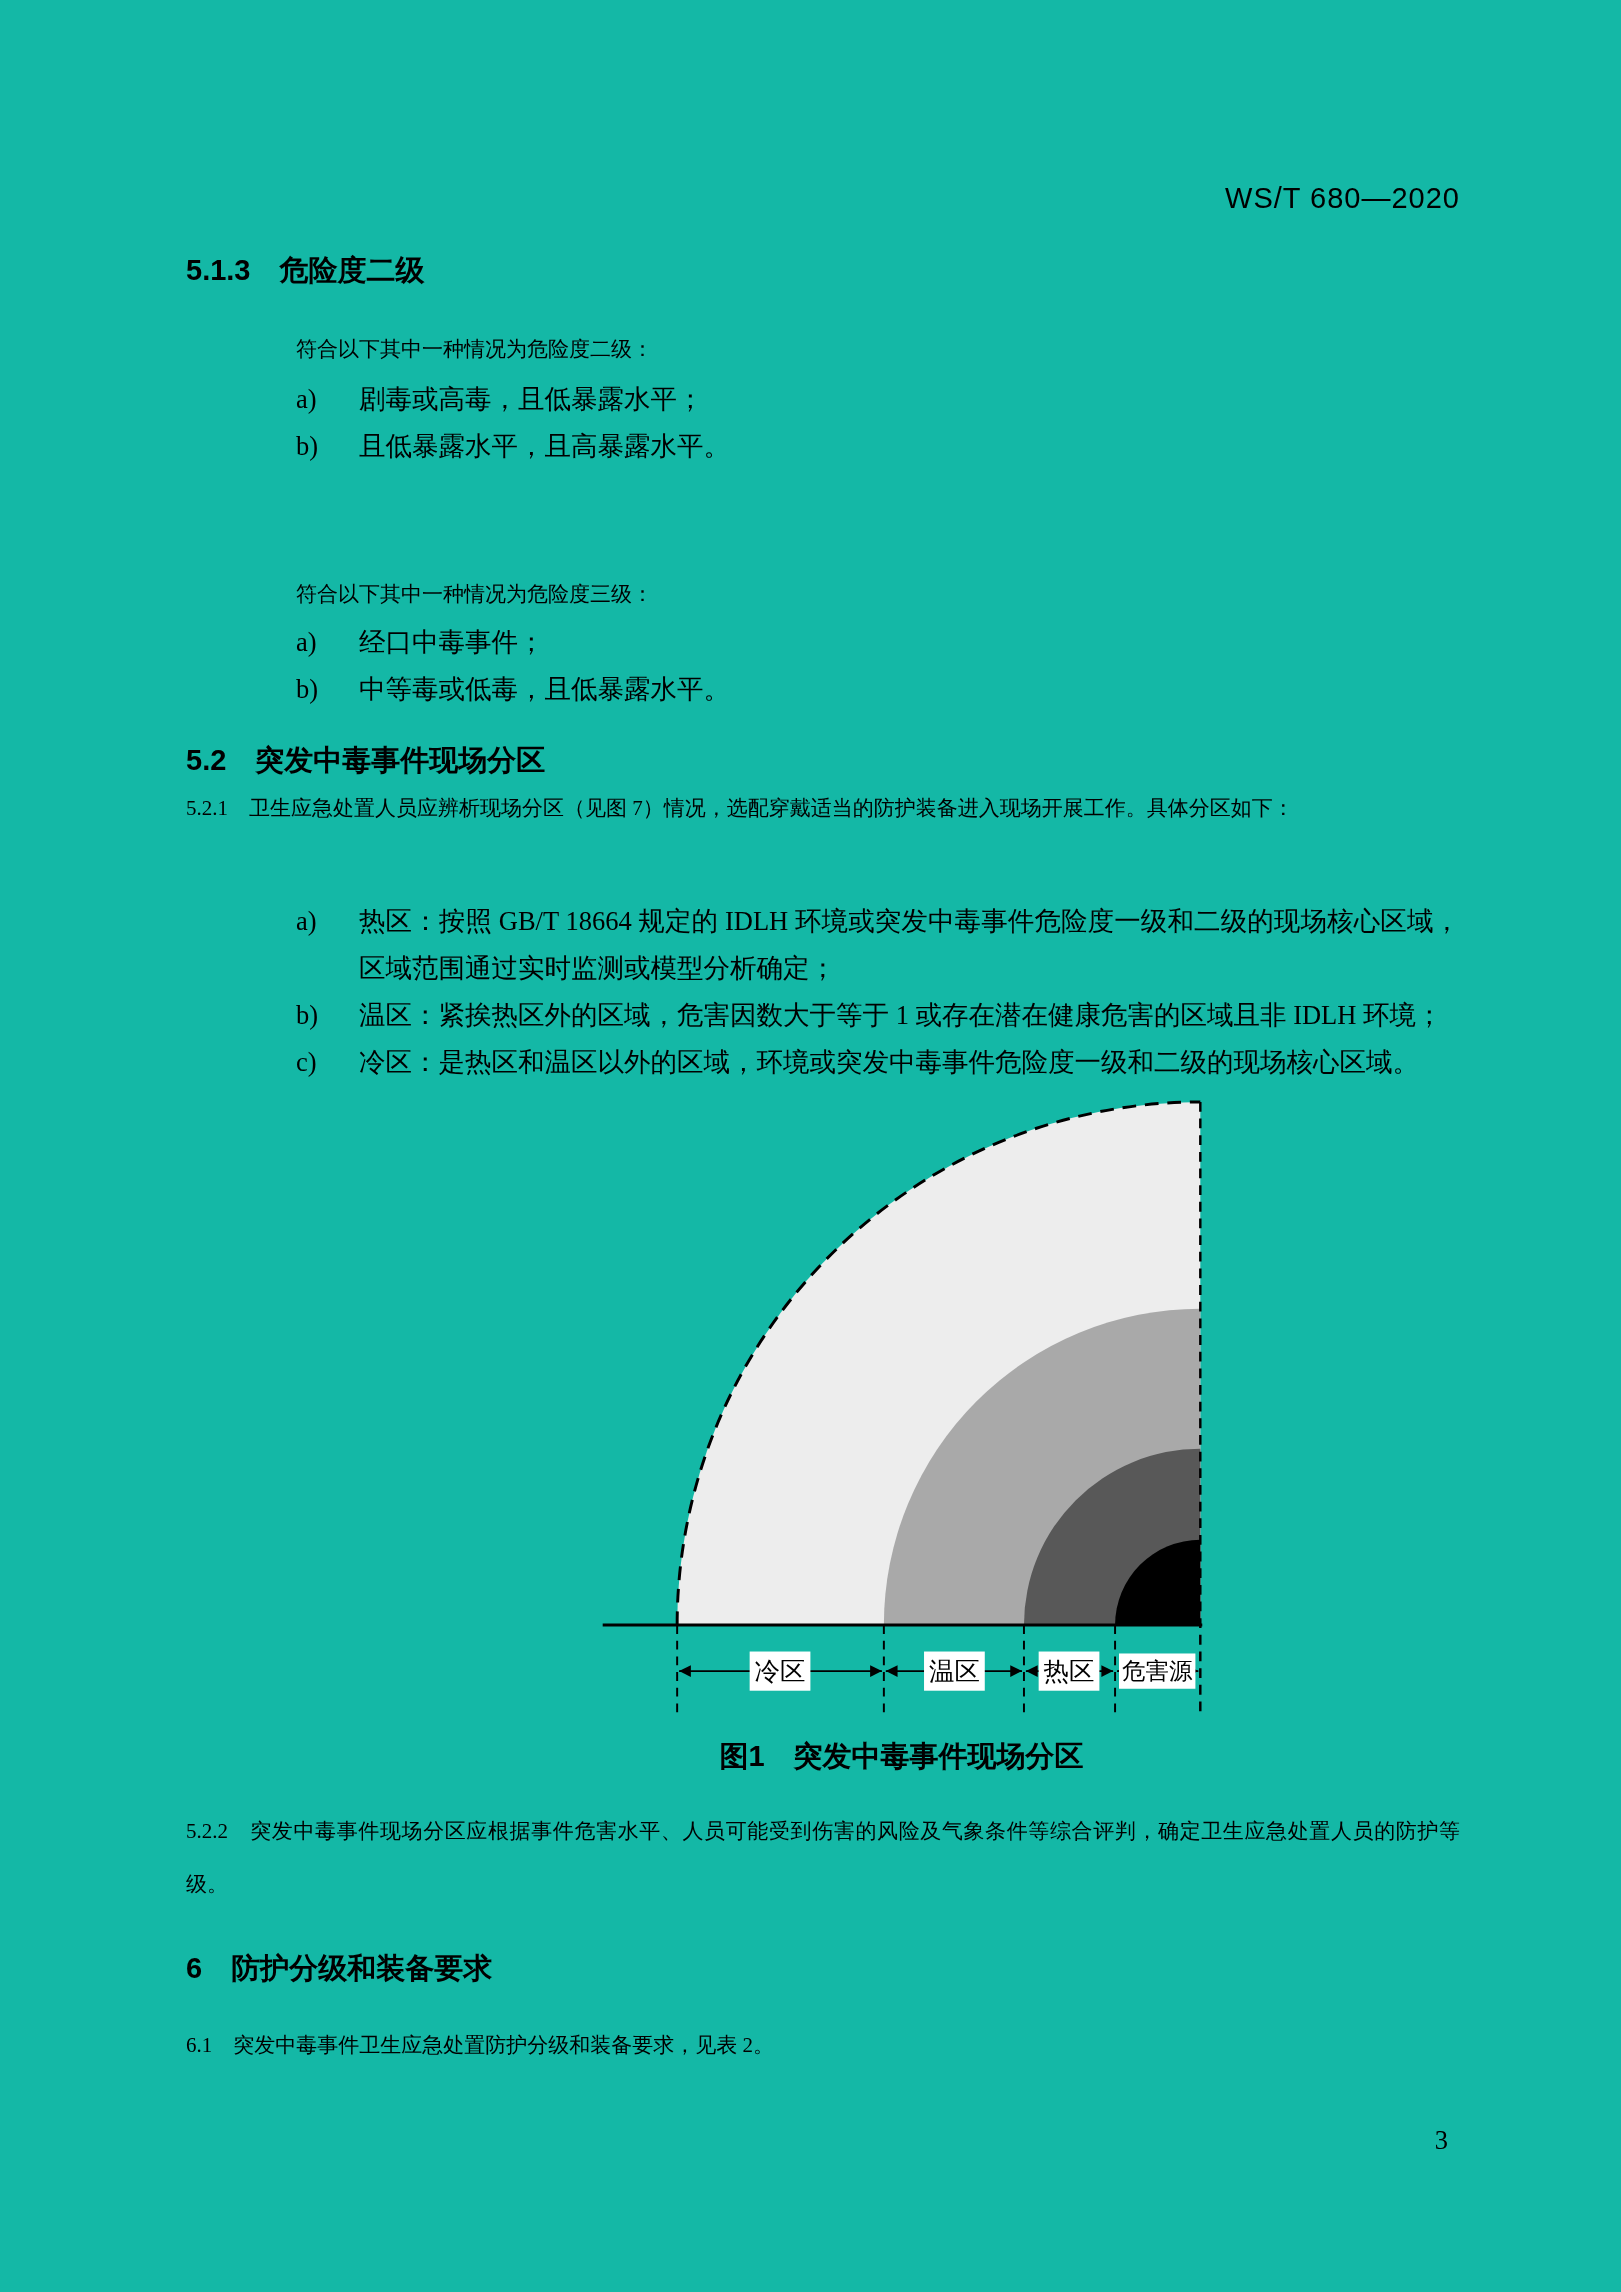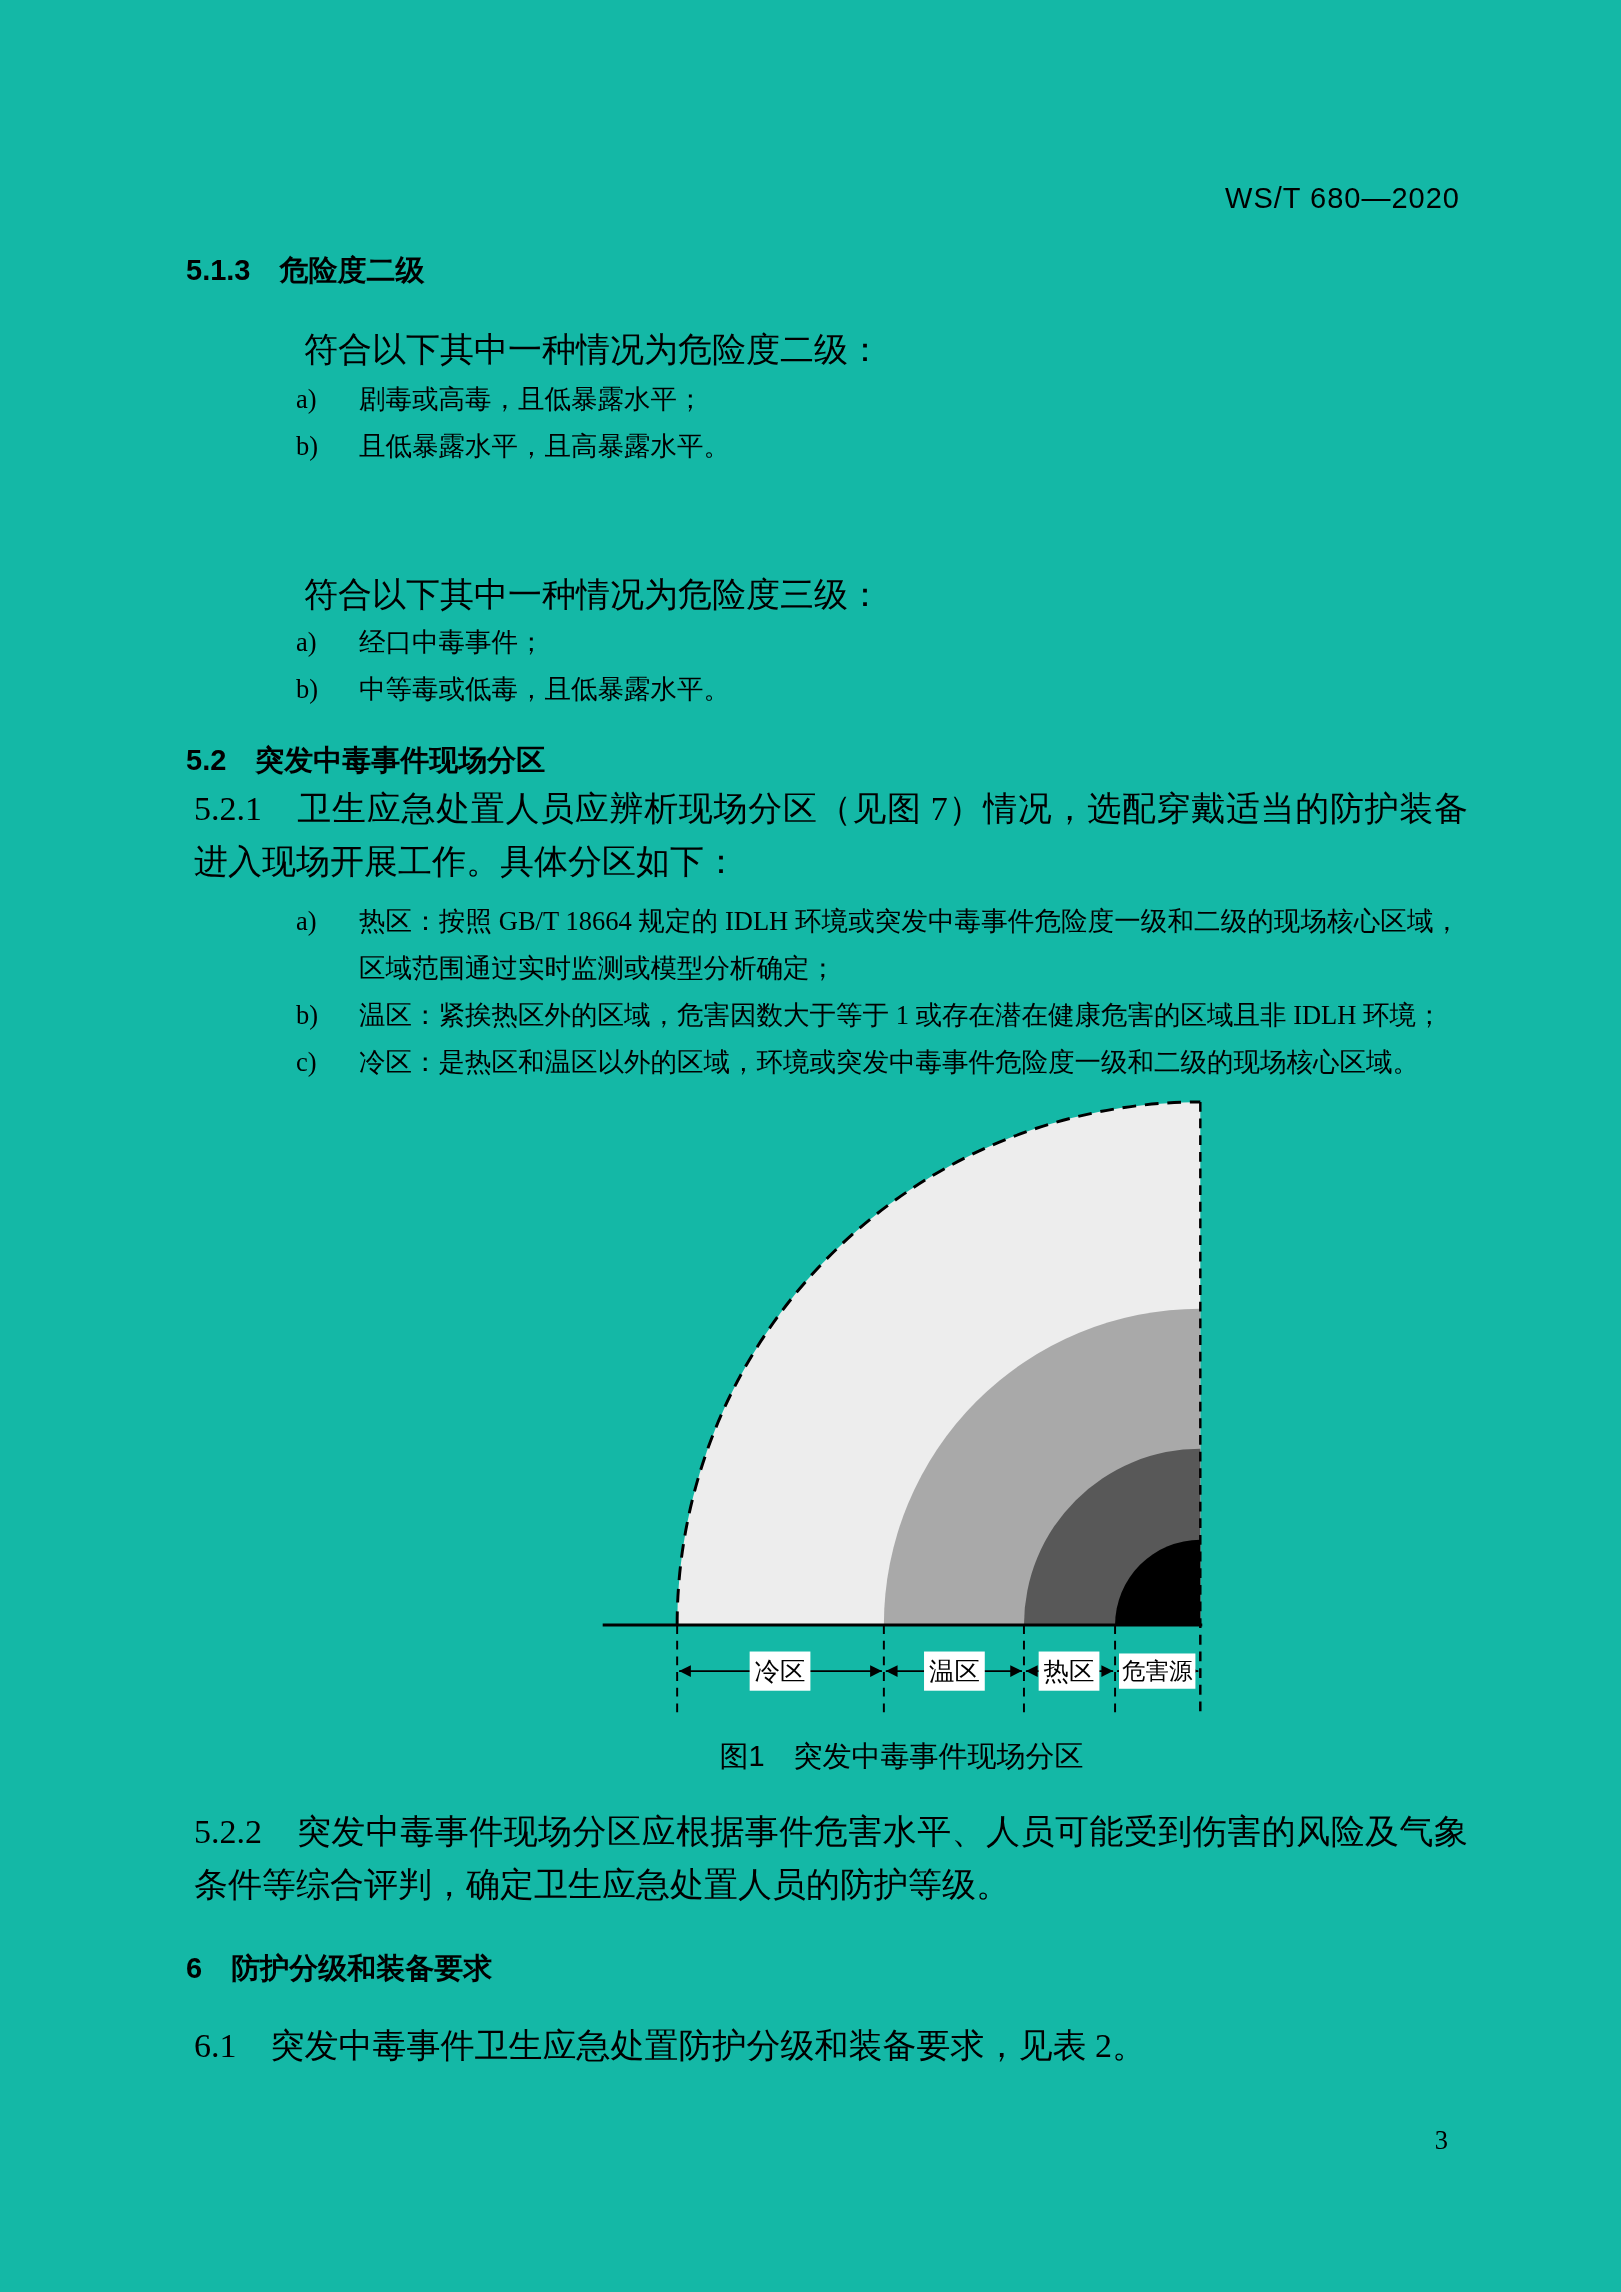--- a/index.html
+++ b/index.html
@@ -23,23 +23,23 @@
   }
   .heading {
     left: 186px;
     width: 1274px;
     font-family: "Liberation Sans", sans-serif;
     font-weight: bold;
     font-size: 29px;
     white-space: pre-wrap;
   }
   .para {
-    left: 194px;
+    left: 186px;
     width: 1274px;
-    font-size: 34px;
+    font-size: 21px;
     line-height: 53px;
     text-align: justify;
     white-space: pre-wrap;
   }
   .para-indent { padding-left: 110px; }
   .list {
     left: 186px;
     width: 1274px;
     padding-left: 110px;
     font-size: 26.5px;
@@ -48,21 +48,21 @@
   .list-row { display: flex; }
   .list-marker { width: 63px; flex: none; }
   .list-text { flex: 1; text-align: justify; }
   .figure-wrap { left: 588px; top: 1093px; width: 627px; height: 637px; }
   .figure-caption {
     left: 588px;
     top: 1737px;
     width: 627px;
     text-align: center;
     font-family: "Liberation Sans", sans-serif;
-    font-weight: normal;
+    font-weight: bold;
     font-size: 29px;
     white-space: pre-wrap;
   }
   .page-number {
     top: 2125px;
     right: 173px;
     font-size: 26.5px;
   }
   .zlabel {
     font-family: "Liberation Serif", serif;

